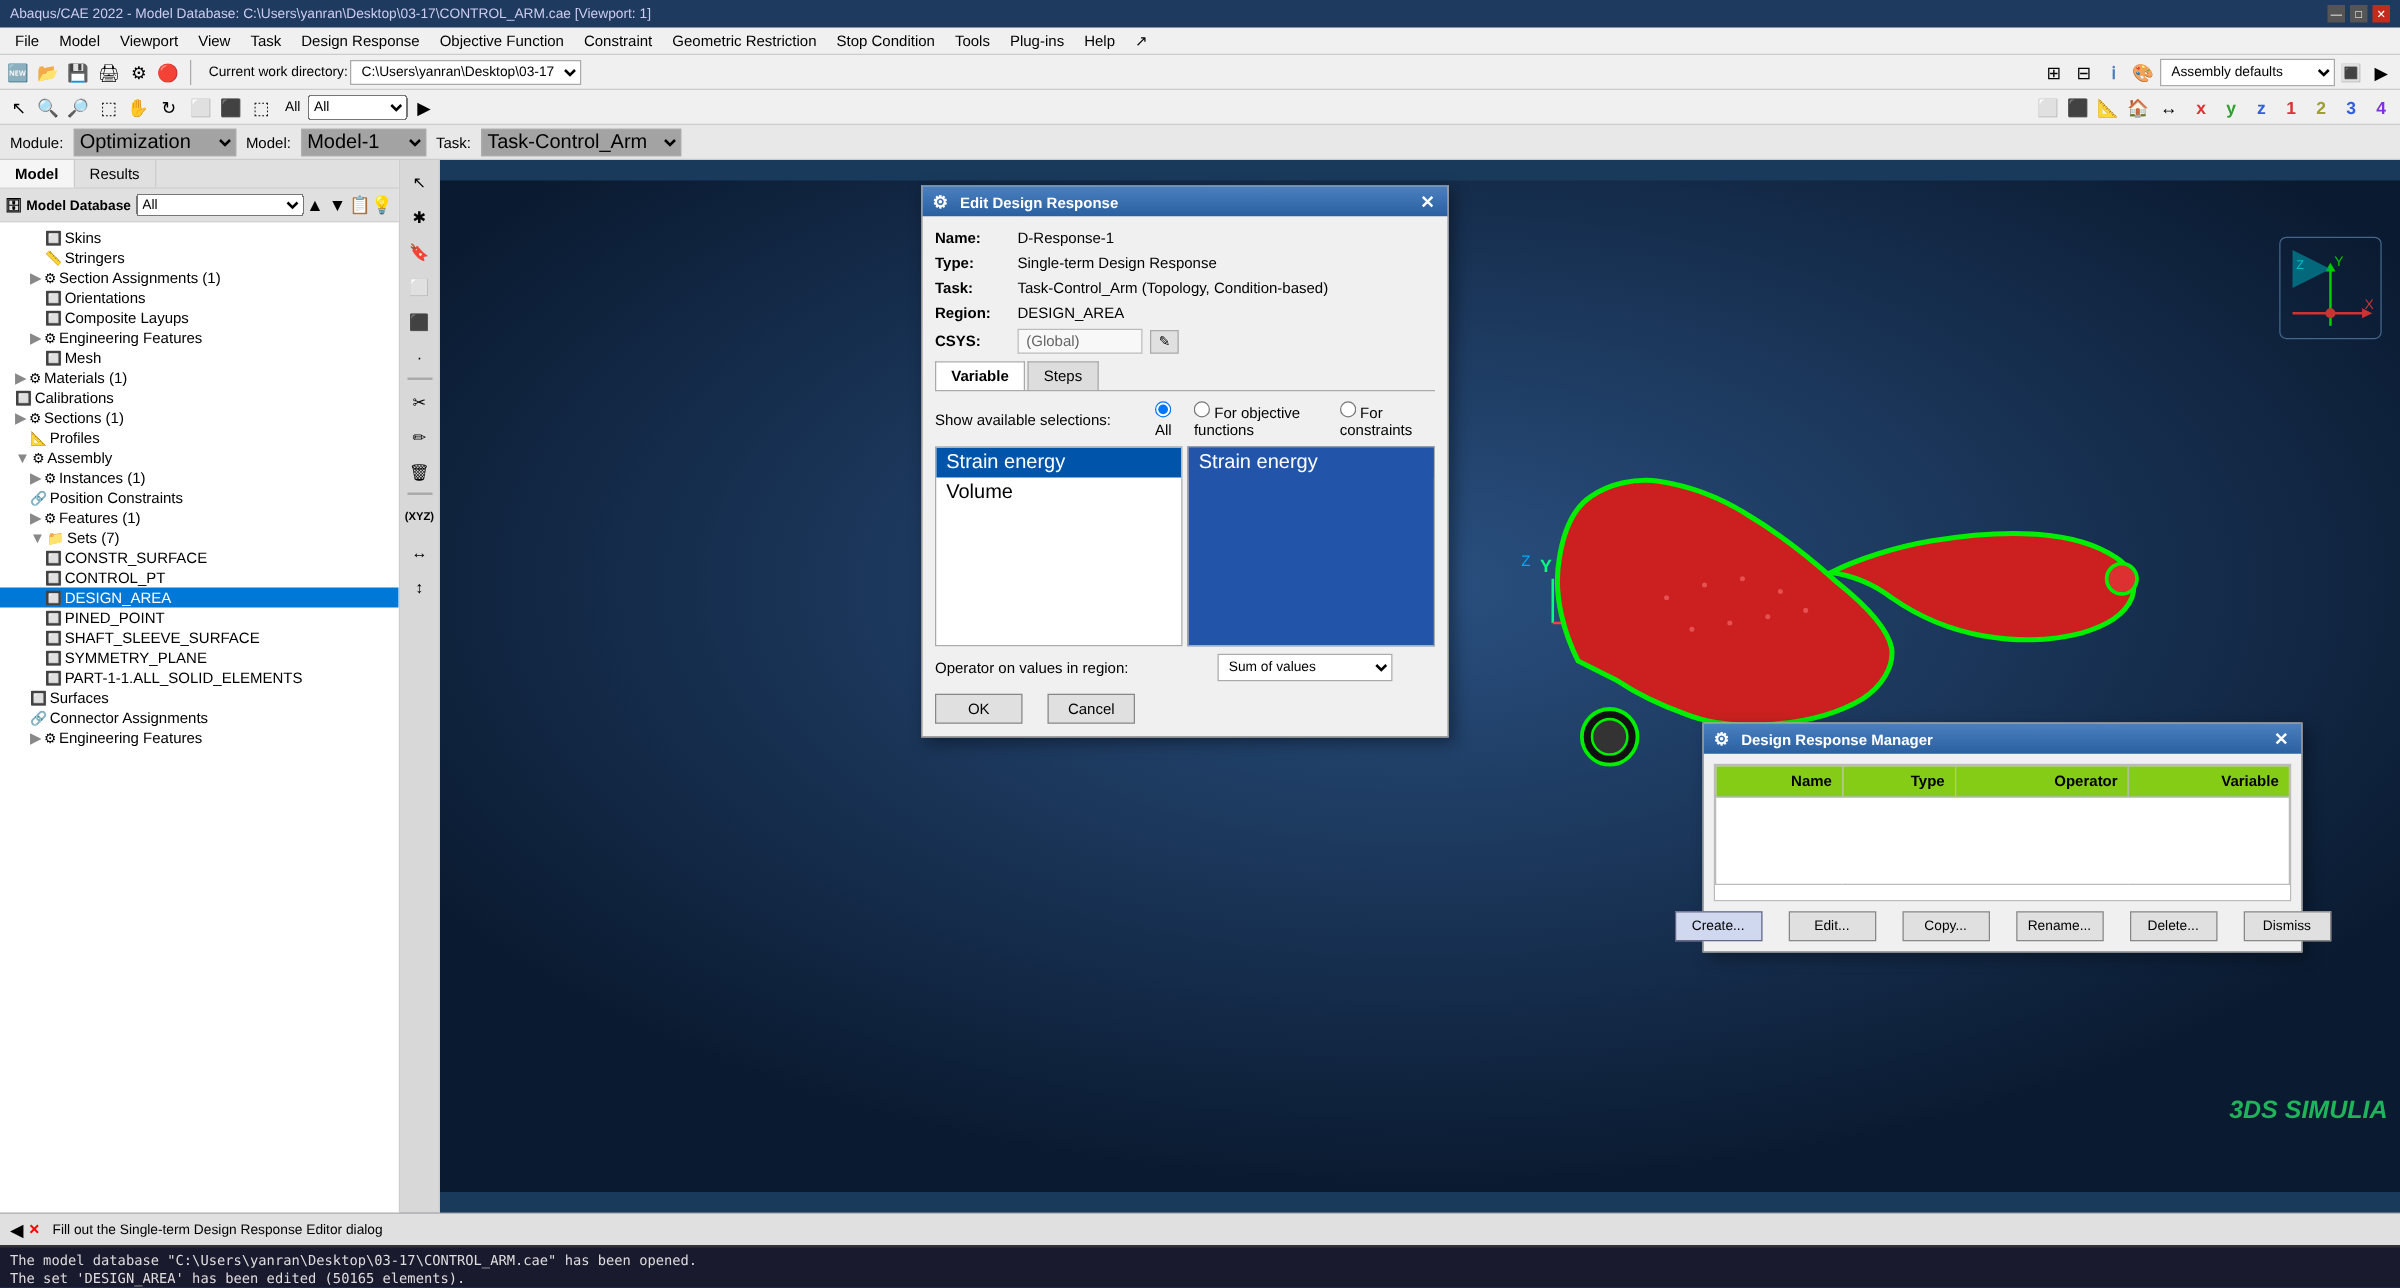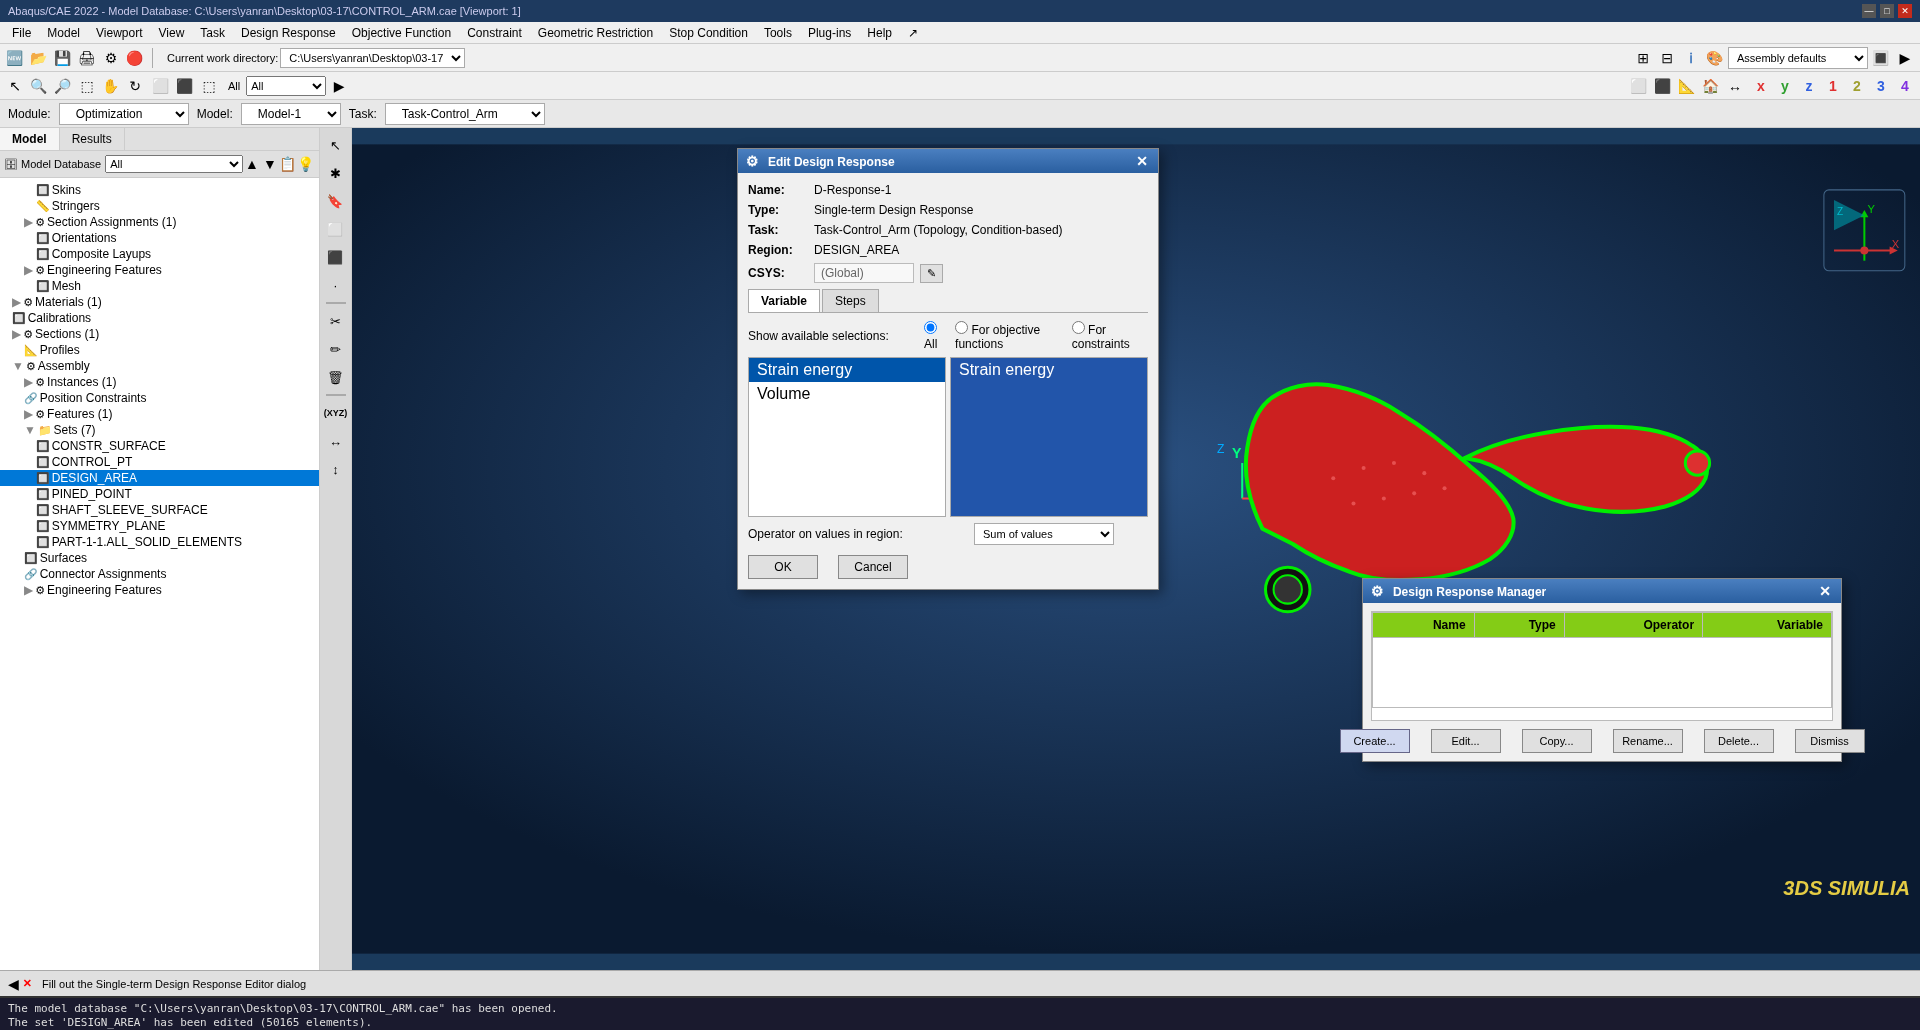--- a/index.html
+++ b/index.html
@@ -24,21 +24,21 @@
 
     
     .right-toolbar { margin-left: auto; display: flex; align-items: center; gap: 2px; }
     .assembly-combo { height: 22px; font-size: 11px; padding: 0 4px; background: white; border: 1px solid #aaa; min-width: 140px; }
 
     #toolbar2 { background: #f0f0f0; height: 28px; display: flex; align-items: center; padding: 2px 4px; border-bottom: 1px solid #ccc; gap: 2px; }
 
     
     #modulebar { background: #e8e8e8; height: 28px; display: flex; align-items: center; padding: 2px 8px; border-bottom: 1px solid #ccc; gap: 8px; }
     .module-label { font-size: 12px; }
-    .module-combo { height: 22px; font-size: 12px; padding: 0 12px; background: #ffffff; border: 1px solid #aaa; }
+    .module-combo { height: 22px; font-size: 16px; padding: 0 0; background: #a3a3a3; border: 1px solid #aaa; }
 
     
     #main { display: flex; height: calc(1030px - 22px - 22px - 28px - 28px - 28px - 28px - 60px); }
 
     
     #left-panel { width: 320px; background: #f5f5f5; border-right: 1px solid #ccc; display: flex; flex-direction: column; overflow: hidden; }
     #left-tabs { display: flex; border-bottom: 1px solid #ccc; background: #e0e0e0; }
     .left-tab { padding: 4px 12px; cursor: pointer; font-size: 12px; border-right: 1px solid #ccc; }
     .left-tab.active { background: #f5f5f5; font-weight: bold; }
     #tree-header { display: flex; align-items: center; padding: 4px; background: #e0e0e0; border-bottom: 1px solid #ccc; }
@@ -71,21 +71,21 @@
     .dialog-tab { padding: 4px 12px; cursor: pointer; font-size: 12px; background: #ddd; border: 1px solid #aaa; border-bottom: none; margin-right: 2px; }
     .dialog-tab.active { background: white; font-weight: bold; }
     .radio-group { display: flex; align-items: center; gap: 8px; font-size: 12px; }
     .list-panel { border: 1px solid #aaa; background: white; overflow-y: auto; }
     .list-item { padding: 3px 8px; cursor: pointer; font-size: 16px; }
     .list-item.selected { background: #0055aa; color: white; }
     .dialog-footer { display: flex; justify-content: flex-start; gap: 20px; margin-top: 10px; }
     .dialog-btn { min-width: 70px; height: 24px; border: 1px solid #888; background: #e0e0e0; cursor: pointer; font-size: 12px; }
 
     
-    .simulia-brand { position: absolute; bottom: 70px; right: 10px; color: #fde047; font-size: 20px; font-weight: bold; font-style: italic; opacity: 0.9; }
+    .simulia-brand { position: absolute; bottom: 70px; right: 10px; color: #22c55e; font-size: 20px; font-weight: bold; font-style: italic; opacity: 0.9; }
 
     
     #navbar { background: #e0e0e0; height: 26px; border-top: 1px solid #aaa; display: flex; align-items: center; padding: 0 8px; gap: 4px; font-size: 11px; }
     .nav-arrow { font-size: 14px; cursor: pointer; }
     .nav-stop { color: red; font-weight: bold; cursor: pointer; }
 
     .csys-input { background: #f8f8f8; border: 1px solid #bbb; padding: 2px 6px; font-size: 12px; color: #666; min-width: 80px; }
     .csys-edit-btn { background: #e0e0e0; border: 1px solid #aaa; cursor: pointer; padding: 2px 6px; font-size: 11px; }
     .operator-row { display: flex; align-items: center; gap: 6px; margin-top: 6px; }
     .operator-select { height: 22px; font-size: 11px; padding: 0 4px; background: white; border: 1px solid #aaa; }
@@ -210,21 +210,21 @@
 </div>
 
 <div id="main" style="height: calc(1030px - 22px - 22px - 28px - 28px - 28px - 60px); display:flex;">
 
   <div id="left-panel">
     <div id="left-tabs">
       <div class="left-tab active">Model</div>
       <div class="left-tab">Results</div>
     </div>
     <div id="tree-header">
-      <span style="font-size:11px; font-weight:normal; margin-right:4px;text-align:right;">🗄 Model Database</span>
+      <span style="font-size:11px; font-weight:bold; margin-right:4px;text-align:right;">🗄 Model Database</span>
       <select style="height:18px; font-size:11px; flex:1; margin-left:auto;">
         <option>All</option>
       </select>
       <button class="tb-btn" style="width:18px; height:18px;">▲</button>
       <button class="tb-btn" style="width:18px; height:18px;">▼</button>
       <button class="tb-btn" style="width:18px; height:18px;">📋</button>
       <button class="tb-btn" style="width:18px; height:18px;">💡</button>
     </div>
     <div id="tree-content">
 

